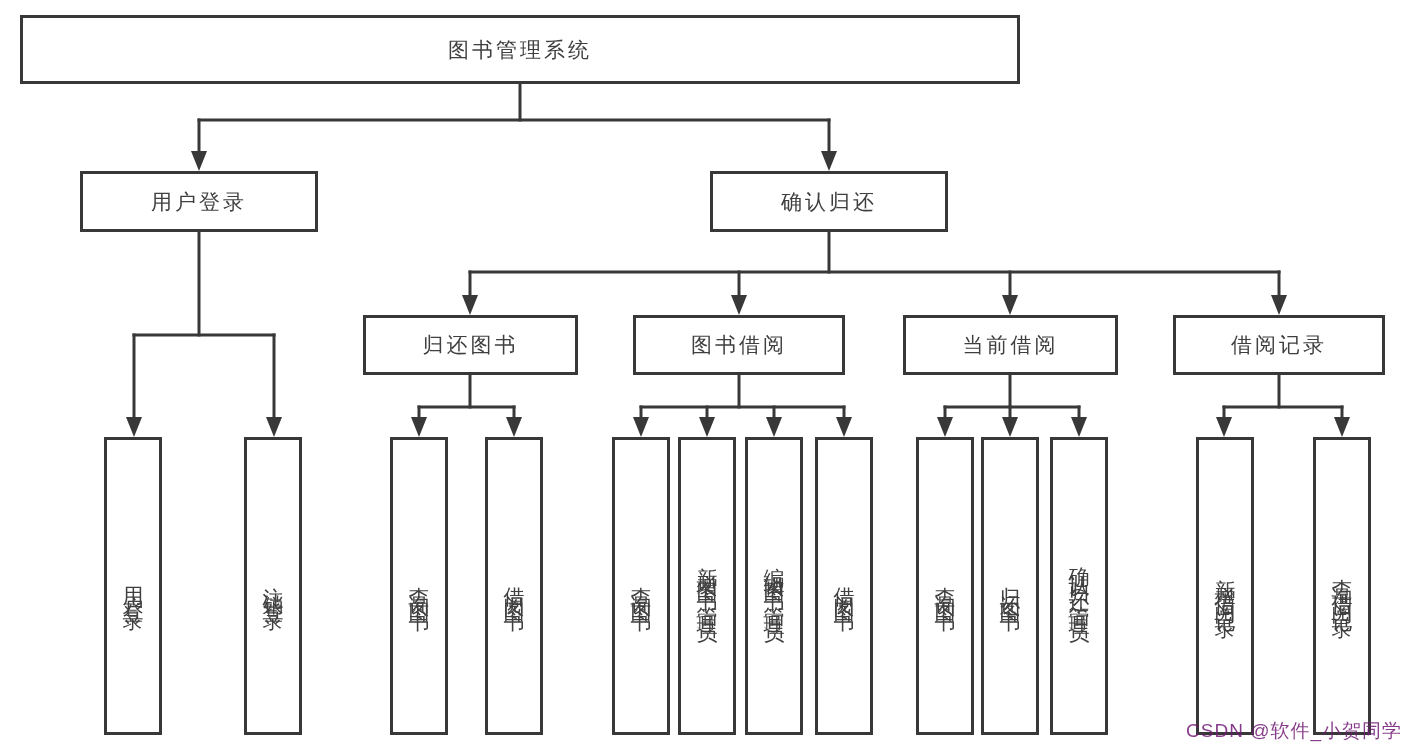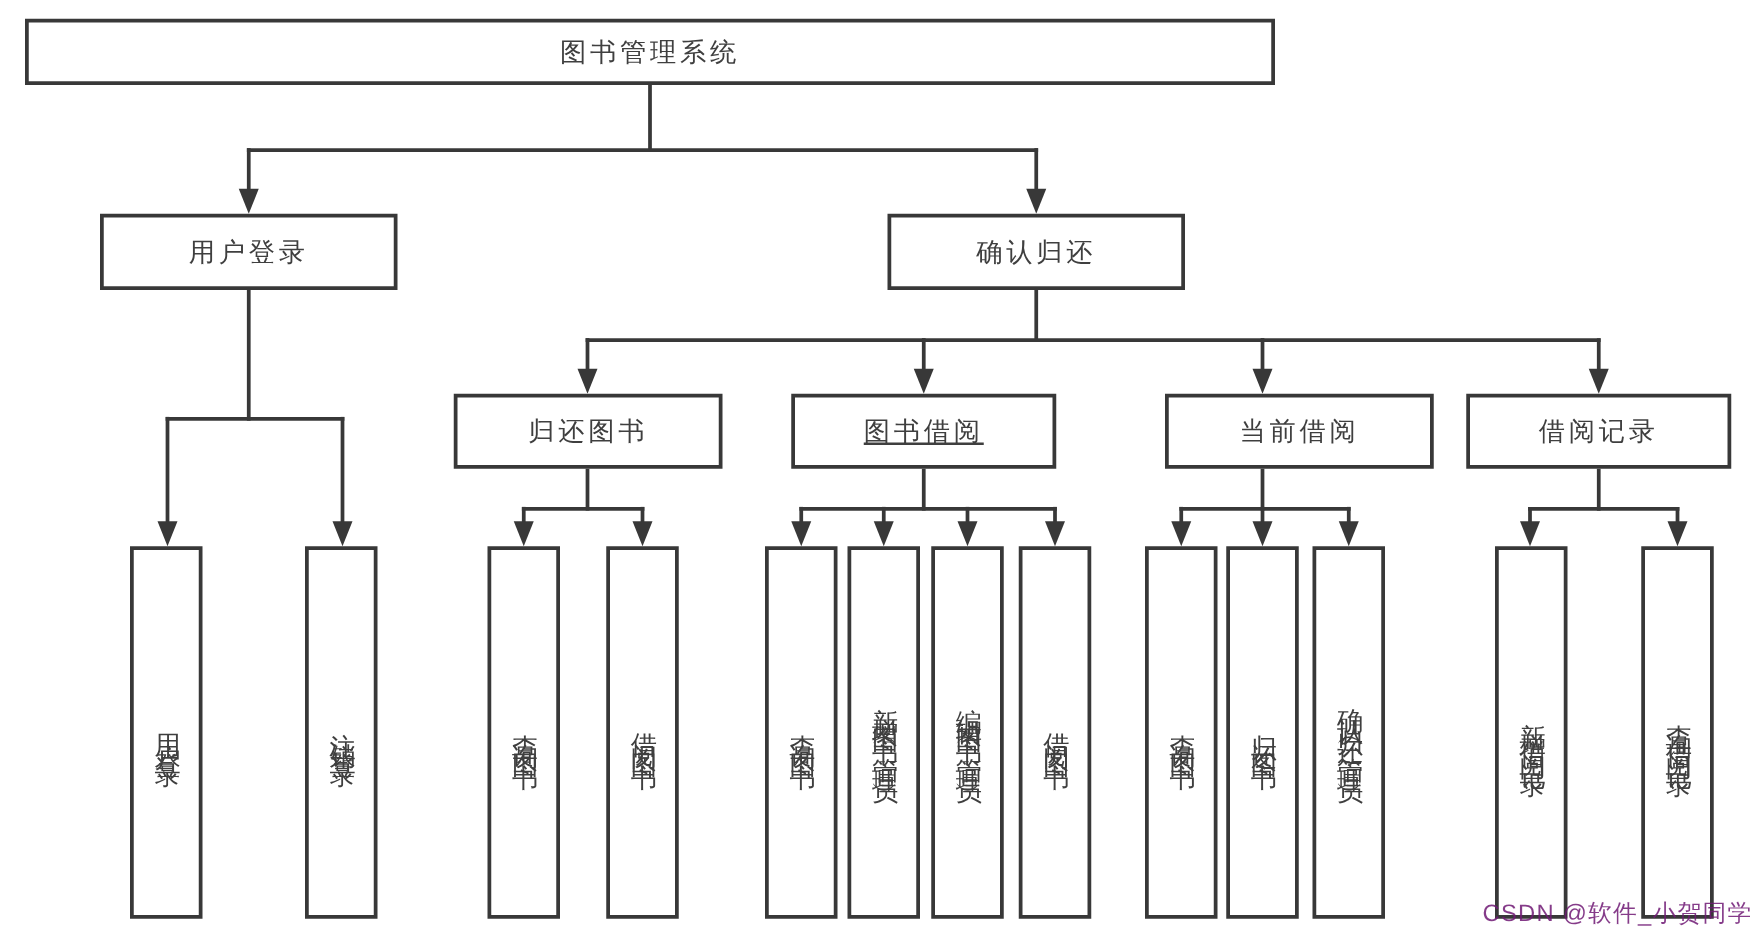--- a/index.html
+++ b/index.html
@@ -94,28 +94,28 @@
     <g>
       <path d="M1279 375 V407"></path>
       <path d="M1224 407 H1342"></path>
       <path d="M1224 407 V418"></path>
         <polygon points="1216,417 1232,417 1224,437"></polygon>
       <path d="M1342 407 V418"></path>
         <polygon points="1334,417 1350,417 1342,437"></polygon>
     </g>
   </svg>
 
-  <div class="box hbox" style="left:20px;top:15px;width:1000px;height:53px;">图书管理系统</div>
+  <div class="box hbox" style="left:20px;top:15px;width:1000px;height:69px;">图书管理系统</div>
 
   <div class="box hbox" style="left:80px;top:171px;width:238px;height:61px;">用户登录</div>
   <div class="box hbox" style="left:710px;top:171px;width:238px;height:61px;">确认归还</div>
 
   <div class="box hbox" style="left:363px;top:315px;width:215px;height:60px;">归还图书</div>
-  <div class="box hbox" style="left:633px;top:315px;width:212px;height:60px;text-decoration:underline;">图书借阅</div>
-  <div class="box hbox" style="left:932px;top:315px;width:215px;height:60px;text-align:center;">当前借阅</div>
+  <div class="box hbox" style="left:633px;top:315px;width:212px;height:60px;">图书借阅</div>
+  <div class="box hbox" style="left:903px;top:315px;width:215px;height:60px;text-align:center;">当前借阅</div>
   <div class="box hbox" style="left:1173px;top:315px;width:212px;height:60px;">借阅记录</div>
 
   <div class="box vbox" style="left:104px;">用户登录</div>
   <div class="box vbox" style="left:244px;">注销登录</div>
 
   <div class="box vbox" style="left:390px;">查询图书</div>
   <div class="box vbox" style="left:485px;">借阅图书</div>
 
   <div class="box vbox" style="left:612px;">查询图书</div>
   <div class="box vbox" style="left:678px;">新增图书（管理员）</div>

